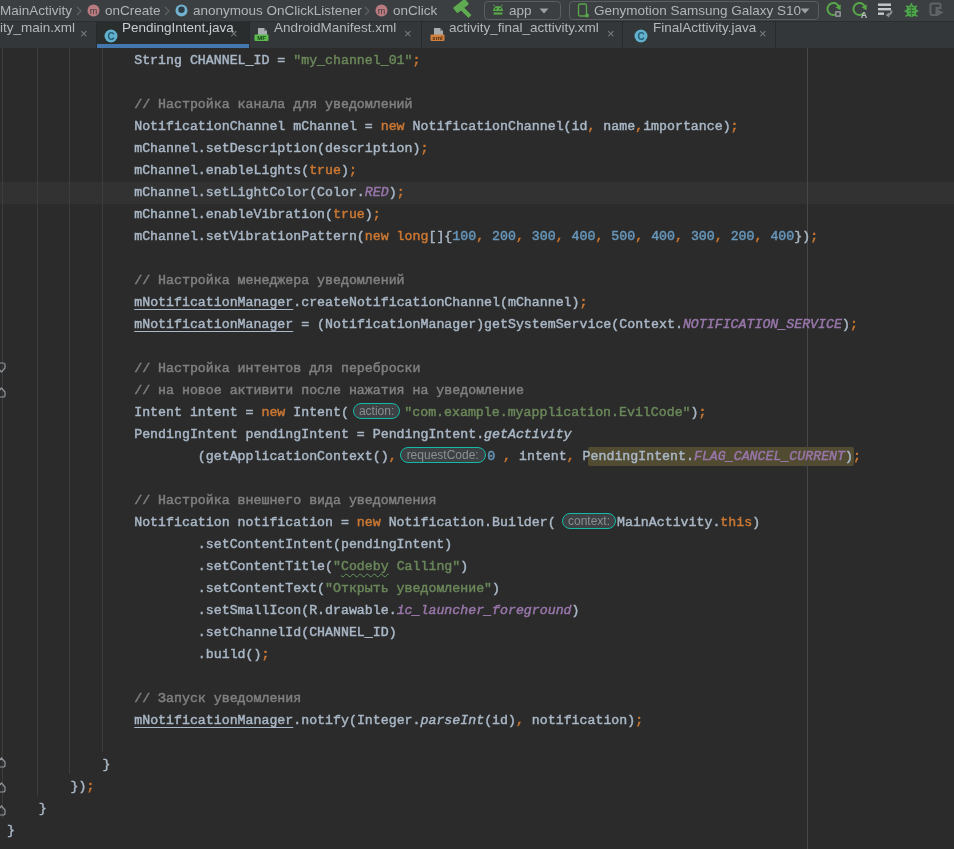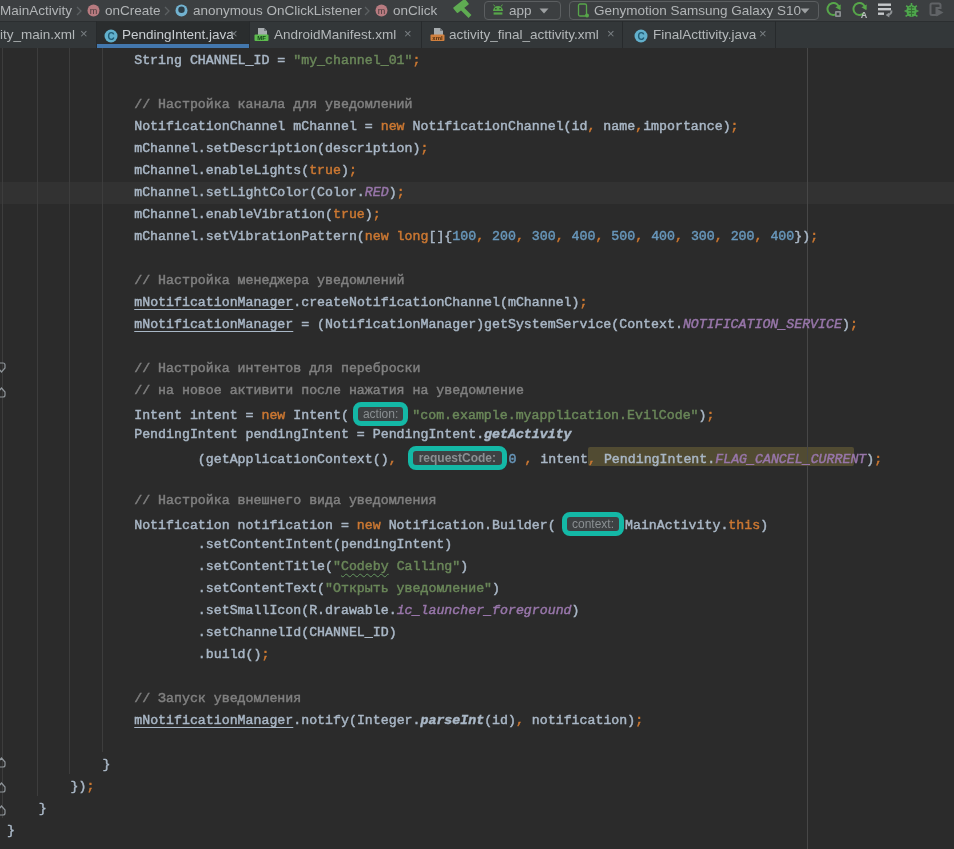--- a/index.html
+++ b/index.html
@@ -6,39 +6,39 @@
   body{width:954px;height:849px;position:relative;overflow:hidden;
        font-family:"Liberation Sans",sans-serif;}
   .abs{position:absolute;}
   
   #bar1{left:0;top:0;width:954px;height:21px;background:#3c3f41;}
   .bc{position:absolute;top:0;height:21px;line-height:21px;
       font-size:13.5px;color:#b2b5b7;white-space:pre;}
   .sep{position:absolute;top:6px;width:6px;height:10px;}
   
   #tabbar{left:0;top:21px;width:954px;height:27px;background:#333739;}
-  .tabtext{position:absolute;top:21px;height:14px;line-height:27px;font-size:13.5px;
+  .tabtext{position:absolute;top:14px;height:14px;line-height:27px;font-size:13.5px;
       color:#b4b8ba;white-space:pre;}
   .tabx{position:absolute;top:21px;height:27px;line-height:26px;font-size:13px;color:#7b8084;}
   .tsep{position:absolute;top:21px;width:1px;height:27px;background:#272a2c;}
   
   #editor{left:0;top:48px;width:954px;height:801px;background:#2b2b2b;}
   .ln{position:absolute;left:7px;height:22px;line-height:22px;white-space:pre;
       font-family:"Liberation Mono",monospace;font-size:13.25px;-webkit-text-stroke-width:0.45px;color:#a9b7c6;}
   .cm{color:#808080;}
   .kw{color:#cc7832;}
   .st{color:#6a8759;}
   .nu{color:#6897bb;}
   .pu{color:#cc7832;}
   .co{color:#9876aa;font-style:italic;}
-  .it{font-style:italic;font-weight:bold;}
+  .it{font-style:italic;}
   .un{text-decoration:underline;text-underline-offset:3px;}
   .wavy{text-decoration:underline wavy #659660;text-decoration-thickness:1px;text-underline-offset:3px;margin-top:8px;}
   .chip{display:inline-block;-webkit-text-stroke-width:0;vertical-align:1px;height:14px;line-height:14px;
-     background:#3e4143;border:5px solid #14b8a6;border-radius:8px;
+     background:#3e4143;border:1px solid #14b8a6;border-radius:8px;
      font-family:"Liberation Sans",sans-serif;font-size:12px;color:#8a8f92;
      padding:0 5px;}
   .guide{position:absolute;width:1px;background:#3d3d3d;}
 </style>
 </head>
 <body>
 
 <div class="abs" id="editor"></div>
 
 <div class="abs" style="left:0;top:182px;width:954px;height:22px;background:#323232;"></div>
@@ -61,21 +61,21 @@
 <div class="ln" style="top:182px">                mChannel.setLightColor(Color.<span class="co">RED</span>)<span class="pu">;</span></div>
 <div class="ln" style="top:204px">                mChannel.enableVibration(<span class="kw">true</span>)<span class="pu">;</span></div>
 <div class="ln" style="top:226px">                mChannel.setVibrationPattern(<span class="kw">new long</span>[]{<span class="nu">100</span><span class="pu">,</span> <span class="nu">200</span><span class="pu">,</span> <span class="nu">300</span><span class="pu">,</span> <span class="nu">400</span><span class="pu">,</span> <span class="nu">500</span><span class="pu">,</span> <span class="nu">400</span><span class="pu">,</span> <span class="nu">300</span><span class="pu">,</span> <span class="nu">200</span><span class="pu">,</span> <span class="nu">400</span>})<span class="pu">;</span></div>
 <div class="ln" style="top:270px"><span class="cm">                // Настройка менеджера уведомлений</span></div>
 <div class="ln" style="top:292px">                <span class="un">mNotificationManager</span>.createNotificationChannel(mChannel)<span class="pu">;</span></div>
 <div class="ln" style="top:314px">                <span class="un">mNotificationManager</span> = (NotificationManager)getSystemService(Context.<span class="co">NOTIFICATION_SERVICE</span>)<span class="pu">;</span></div>
 <div class="ln" style="top:358px"><span class="cm">                // Настройка интентов для переброски</span></div>
 <div class="ln" style="top:380px"><span class="cm">                // на новое активити после нажатия на уведомление</span></div>
 <div class="ln" style="top:402px">                Intent intent = <span class="kw">new</span> Intent(<span class="chip" style="margin-left:4px;margin-right:4px;">action:</span><span class="st">"com.example.myapplication.EvilCode"</span>)<span class="pu">;</span></div>
 <div class="ln" style="top:424px">                PendingIntent pendingIntent = PendingIntent.<span class="it">getActivity</span></div>
-<div class="ln" style="top:446px">                        (getApplicationContext()<span class="pu">,</span><span class="chip" style="margin-left:11px;margin-right:1.5px;padding:0 6px;font-weight:bold;">requestCode:</span><span class="nu">0</span> <span class="pu">,</span> intent<span class="pu">,</span> PendingIntent.<span class="co">FLAG_CANCEL_CURRENT</span>)<span class="pu">;</span></div>
+<div class="ln" style="top:446px">                        (getApplicationContext()<span class="pu">,</span><span class="chip" style="margin-left:3px;margin-right:1.5px;padding:0 6px;">requestCode:</span><span class="nu">0</span> <span class="pu">,</span> intent<span class="pu">,</span> PendingIntent.<span class="co">FLAG_CANCEL_CURRENT</span>)<span class="pu">;</span></div>
 <div class="ln" style="top:490px"><span class="cm">                // Настройка внешнего вида уведомления</span></div>
 <div class="ln" style="top:512px">                Notification notification = <span class="kw">new</span> Notification.Builder(<span class="chip" style="margin-left:6.3px;margin-right:1px;text-align:right;">context:</span>MainActivity.<span class="kw">this</span>)</div>
 <div class="ln" style="top:534px">                        .setContentIntent(pendingIntent)</div>
 <div class="ln" style="top:556px">                        .setContentTitle(<span class="st">"<span class="wavy">Codeby</span> Calling"</span>)</div>
 <div class="ln" style="top:578px">                        .setContentText(<span class="st">"Открыть уведомление"</span>)</div>
 <div class="ln" style="top:600px">                        .setSmallIcon(R.drawable.<span class="co">ic_launcher_foreground</span>)</div>
 <div class="ln" style="top:622px">                        .setChannelId(CHANNEL_ID)</div>
 <div class="ln" style="top:644px">                        .build()<span class="pu">;</span></div>
 <div class="ln" style="top:688px"><span class="cm">                // Запуск уведомления</span></div>
 <div class="ln" style="top:710px">                <span class="un">mNotificationManager</span>.notify(Integer.<span class="it">parseInt</span>(id)<span class="pu">,</span> notification)<span class="pu">;</span></div>

